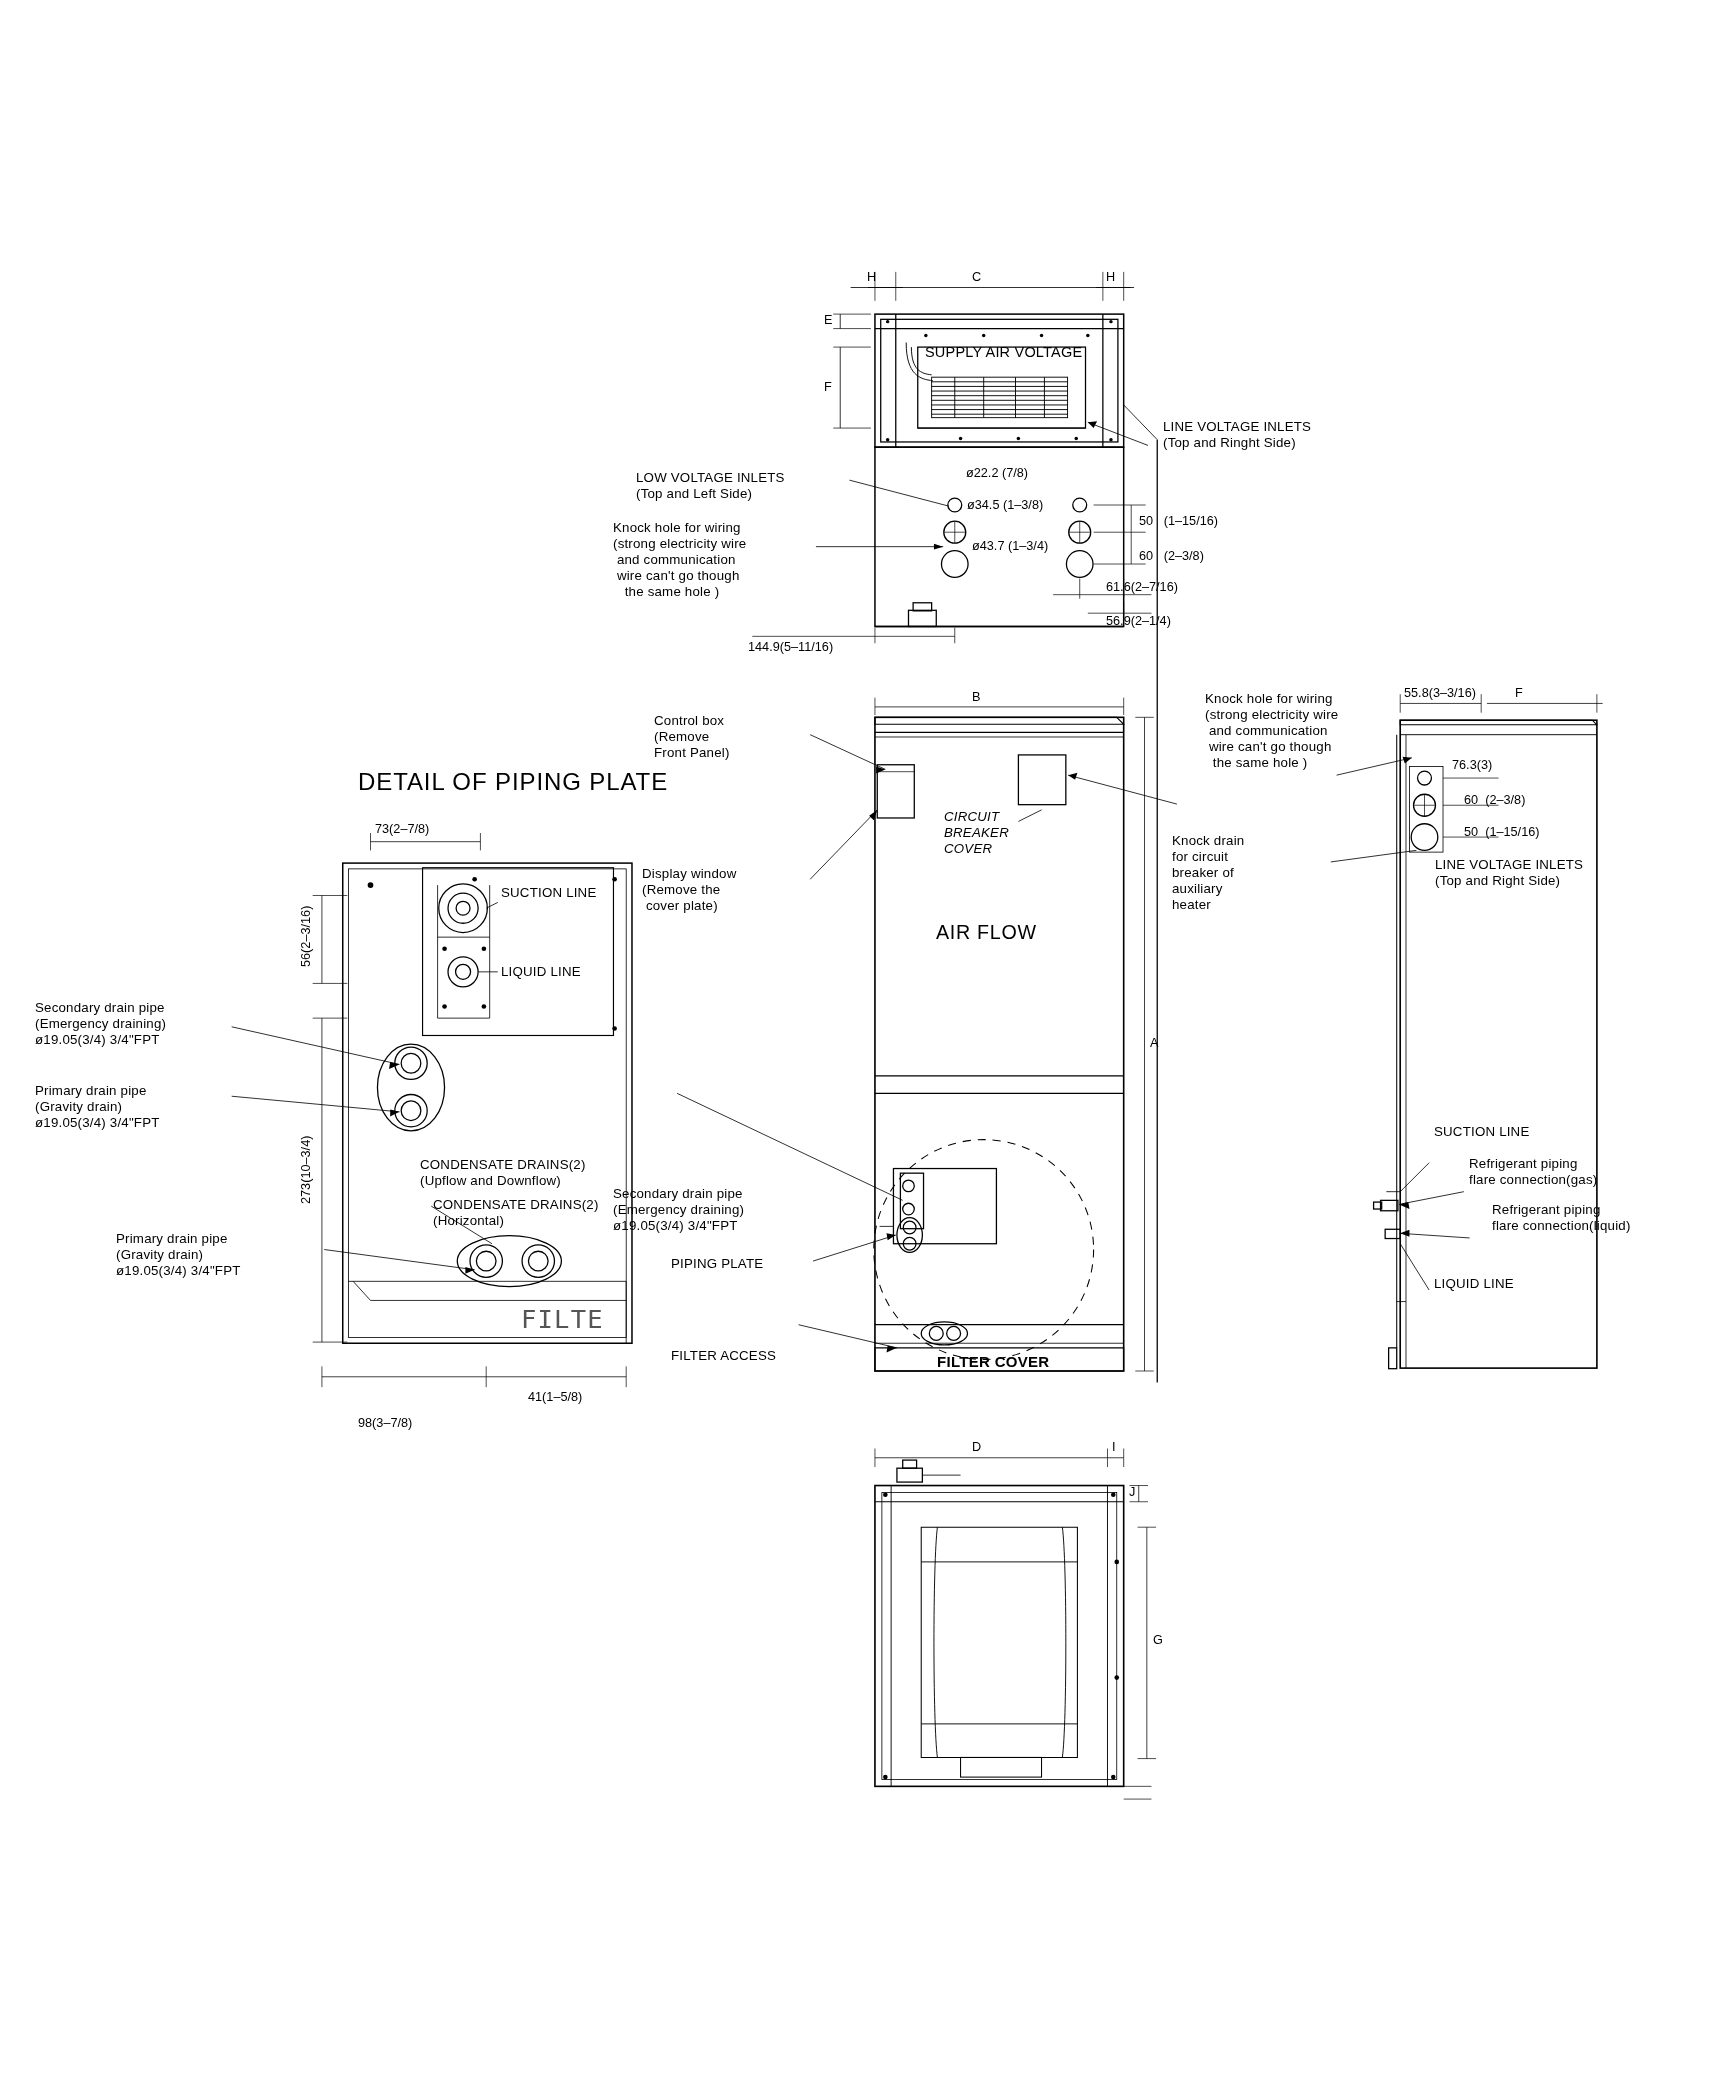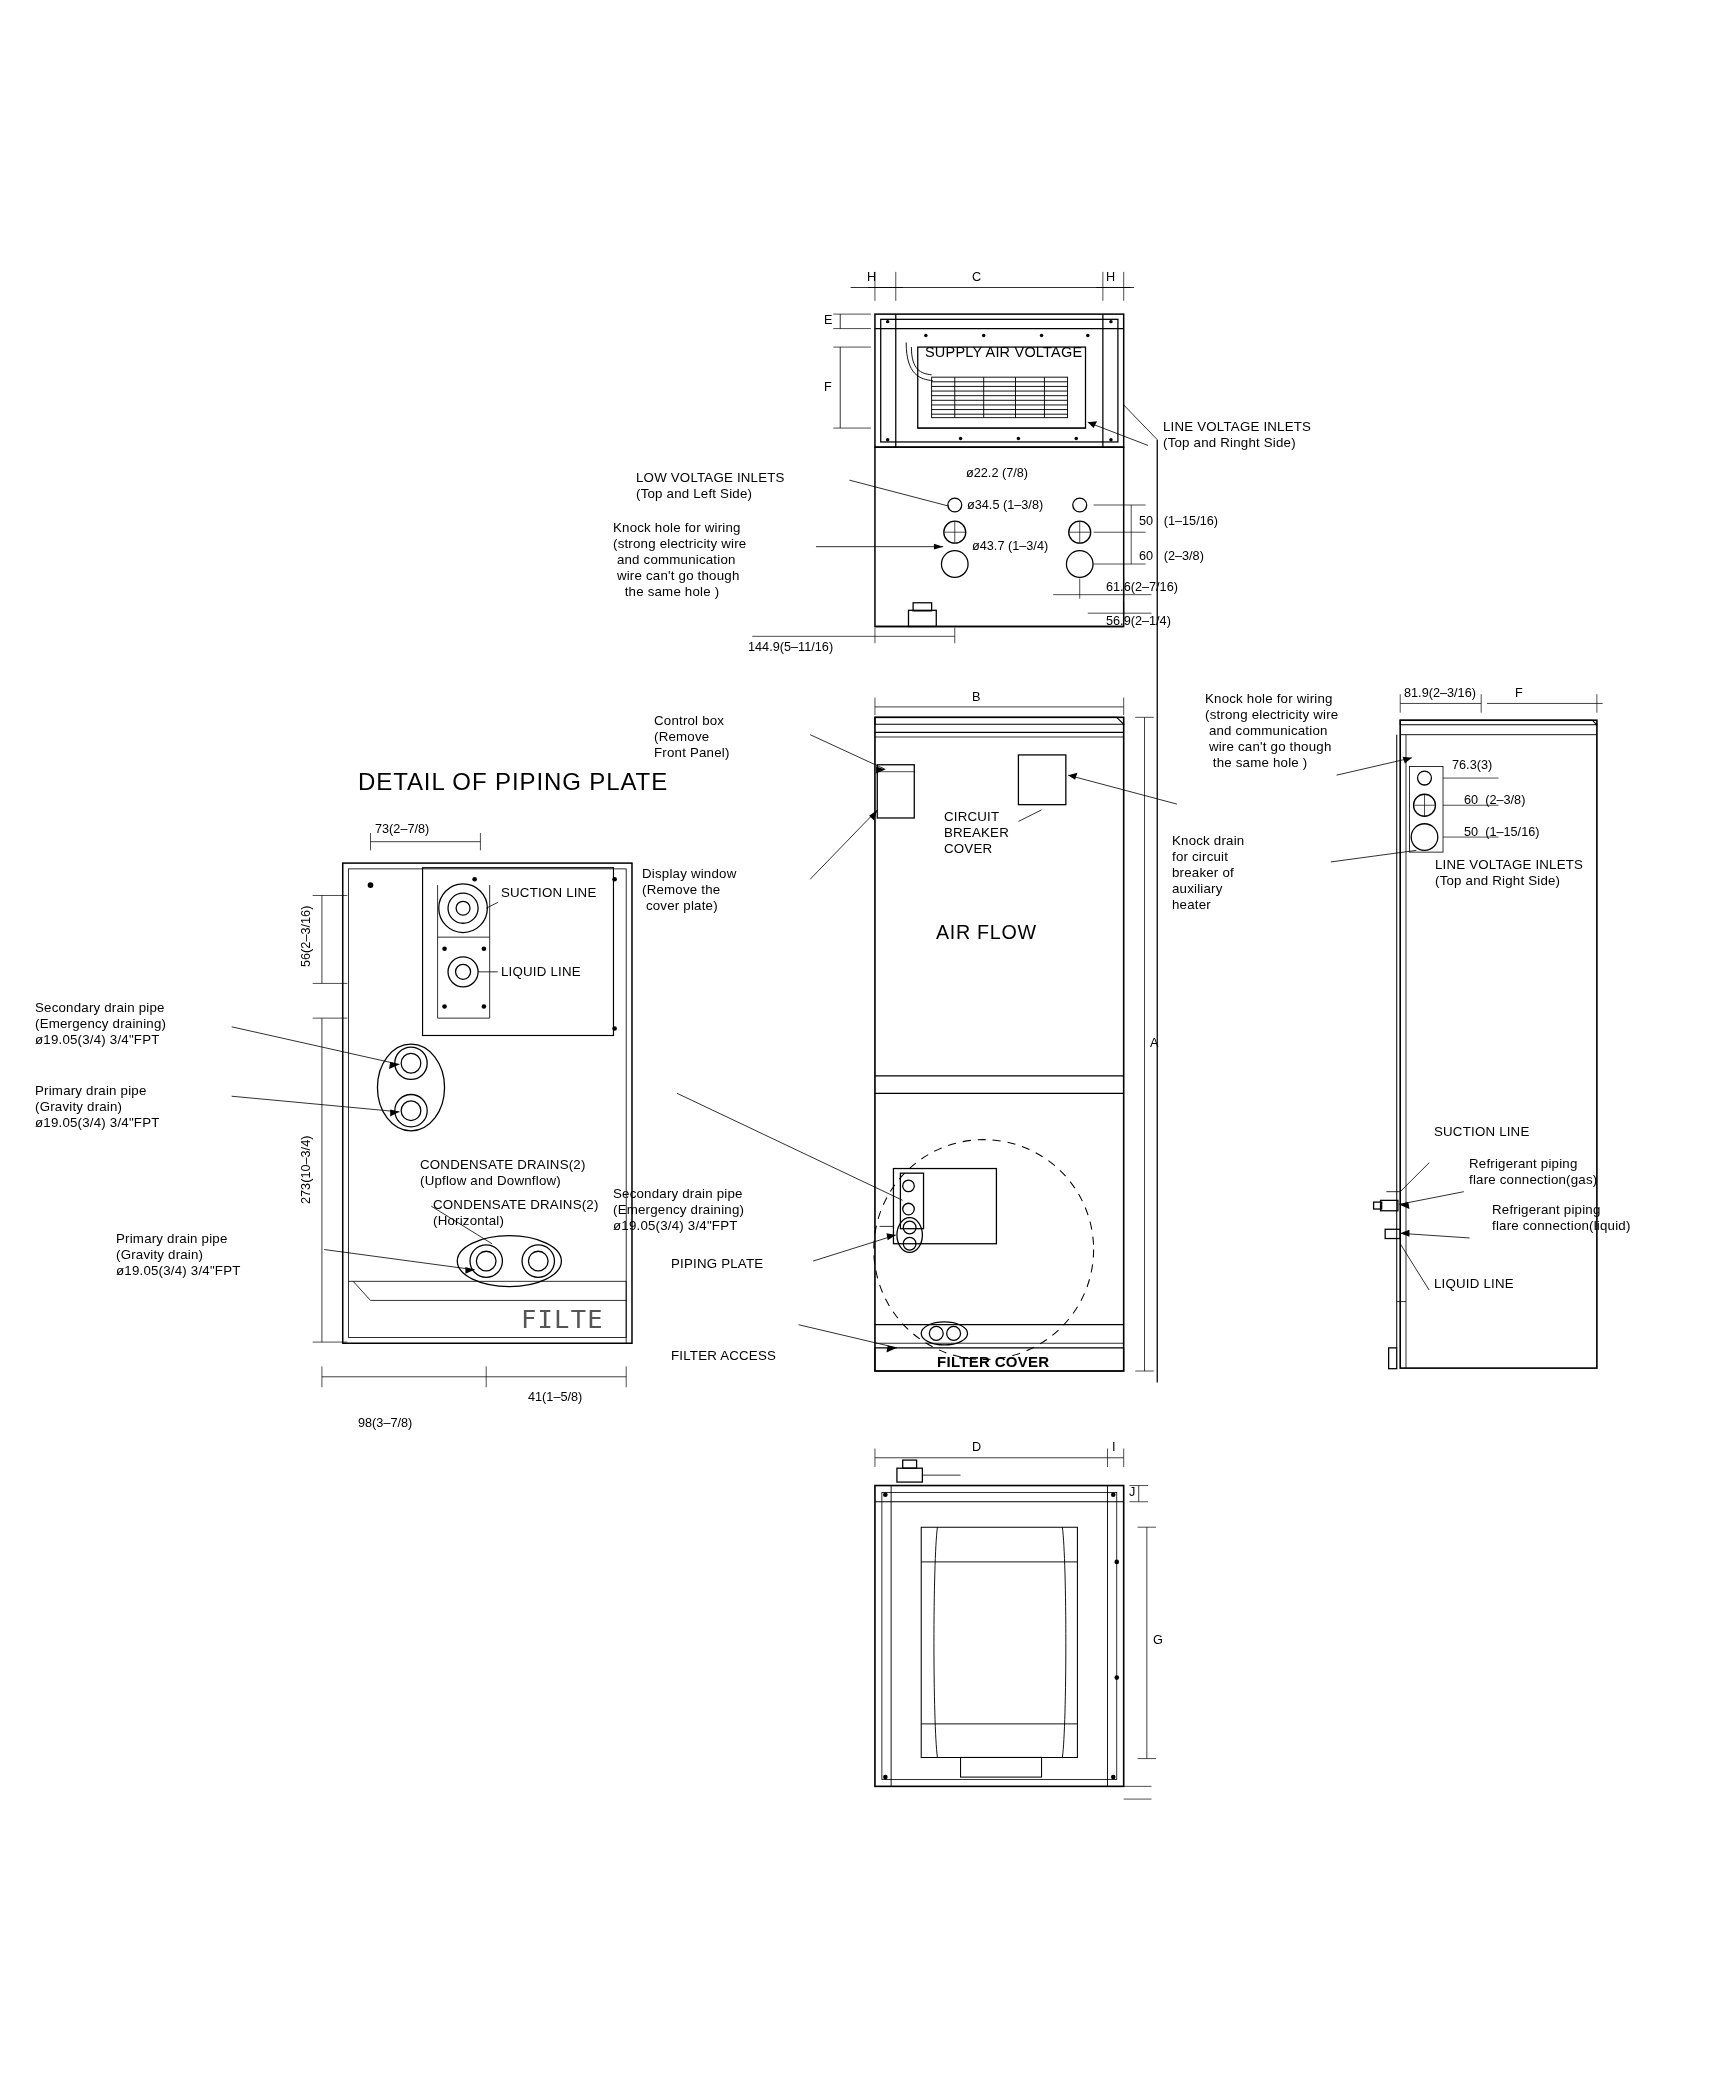--- a/index.html
+++ b/index.html
@@ -416,21 +416,21 @@
   <div class="dim" style="left:1139px; top:549px;">60   (2–3/8)</div>
   <div class="dim" style="left:1106px; top:580px;">61.6(2–7/16)</div>
   <div class="dim" style="left:1106px; top:614px;">56.9(2–1/4)</div>
   <div class="dim" style="left:748px; top:640px;">144.9(5–11/16)</div>
 
   <div class="dim c" style="left:972px; top:690px; width:58px;">B</div>
   <div class="dim" style="left:1150px; top:1036px;">A</div>
   <div class="lbl r" style="left:654px; top:713px; width:156px;">Control box
 (Remove
 Front Panel)</div>
-  <div class="lbl" style="left:944px; top:809px; width:104px;">CIRCUIT
+  <div class="lbl" style="left:944px; top:809px; width:104px;font-style:italic;">CIRCUIT
 BREAKER
 COVER</div>
   <div class="lbl r" style="left:642px; top:866px; width:168px;">Display window
 (Remove the
  cover plate)</div>
   <div class="lbl" style="left:1172px; top:833px; width:110px;">Knock drain
 for circuit
 breaker of
 auxiliary
 heater</div>
@@ -440,21 +440,21 @@
 ø19.05(3/4) 3/4"FPT</div>
   <div class="lbl r" style="left:671px; top:1256px; width:145px;">PIPING PLATE</div>
   <div class="lbl r" style="left:671px; top:1337px; width:133px;margin-top:11px;">FILTER ACCESS</div>
   <div class="coverword" style="left:937px; top:1353px;">FILTER COVER</div>
 
   <div class="lbl" style="left:1205px; top:691px; width:191px;">Knock hole for wiring
 (strong electricity wire
  and communication
  wire can't go though
   the same hole )</div>
-  <div class="dim" style="left:1404px; top:686px;">81.9(2–3/16)</div>
+  <div class="dim" style="left:1404px; top:686px;">55.8(3–3/16)</div>
   <div class="dim c" style="left:1515px; top:686px; width:58px;">F</div>
   <div class="dim" style="left:1452px; top:758px;">76.3(3)</div>
   <div class="dim" style="left:1464px; top:793px;">60  (2–3/8)</div>
   <div class="dim" style="left:1464px; top:825px;">50  (1–15/16)</div>
   <div class="lbl" style="left:1435px; top:857px; width:208px;">LINE VOLTAGE INLETS
 (Top and Right Side)</div>
   <div class="lbl" style="left:1434px; top:1124px;">SUCTION LINE</div>
   <div class="lbl" style="left:1469px; top:1156px; width:220px;">Refrigerant piping
 flare connection(gas)</div>
   <div class="lbl" style="left:1492px; top:1202px; width:231px;">Refrigerant piping

